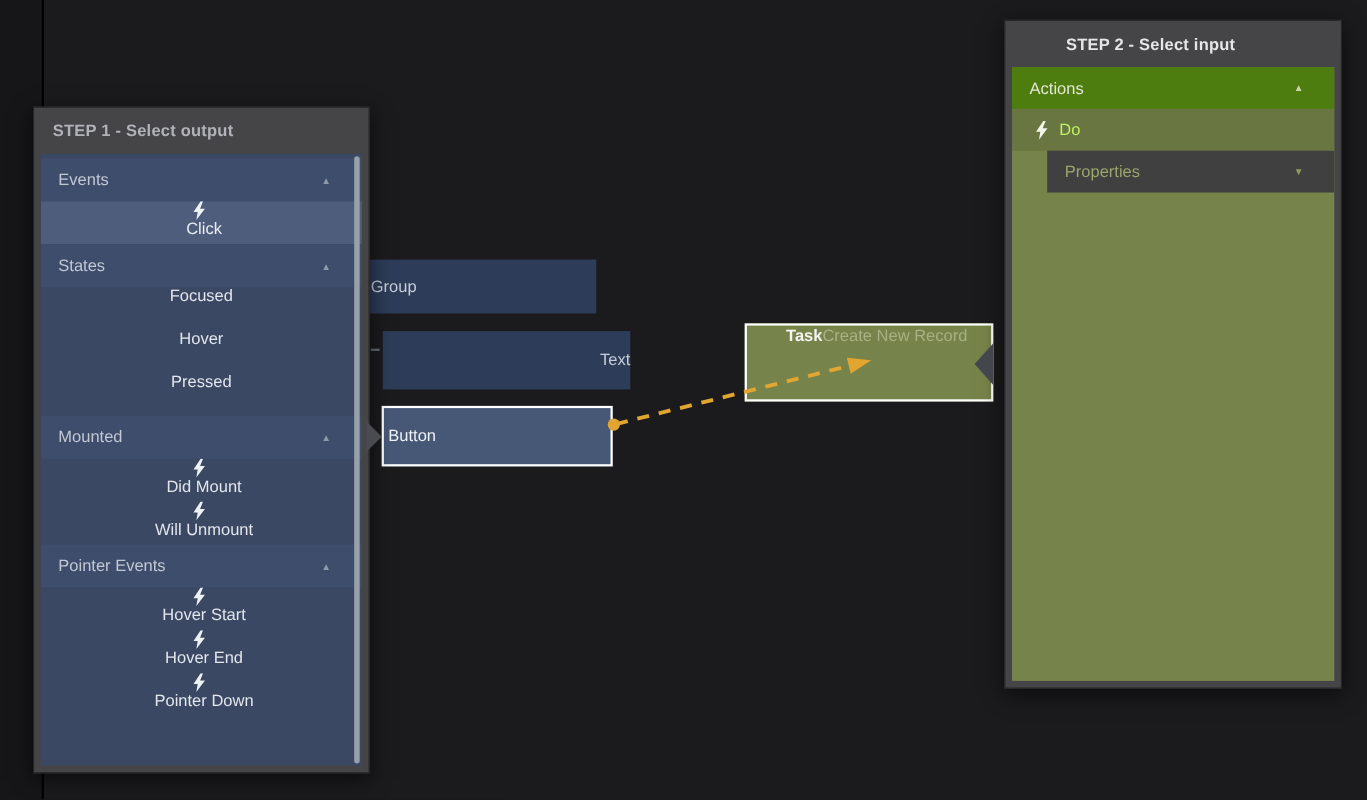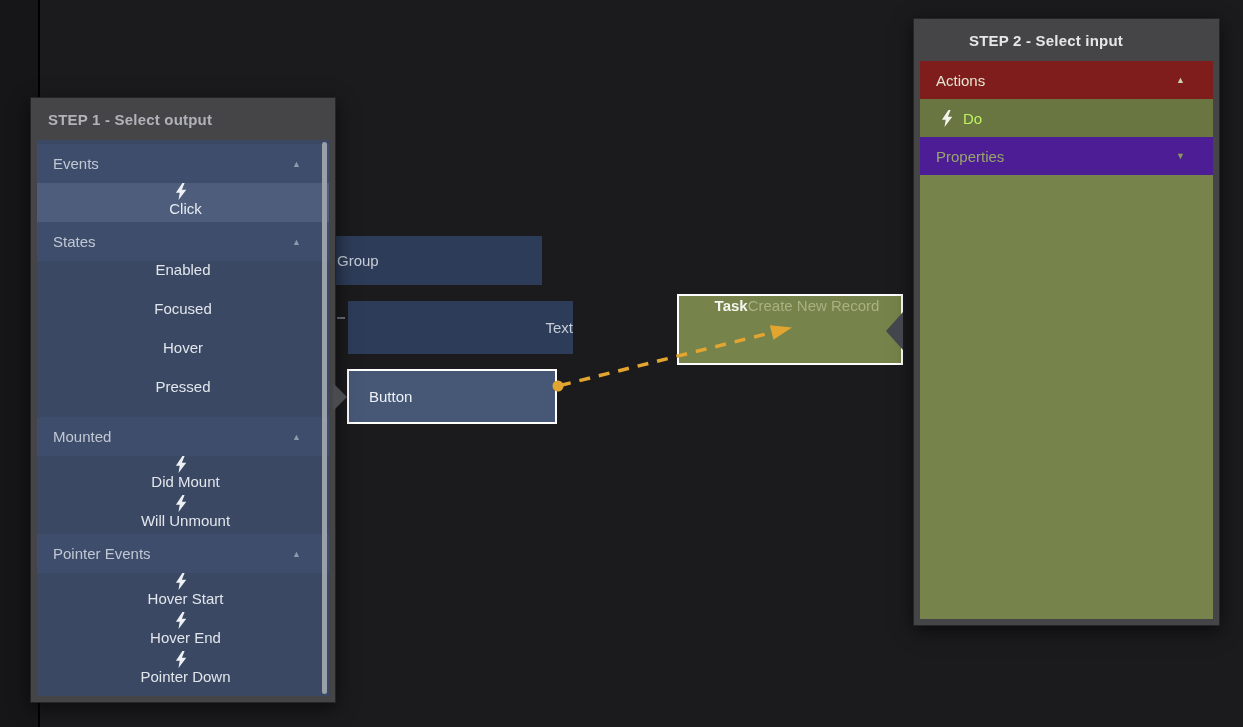--- a/index.html
+++ b/index.html
@@ -7,21 +7,21 @@
     font-family:"Liberation Sans","DejaVu Sans",sans-serif;background:#1b1b1d;}
   .gutter{position:absolute;left:0;top:0;width:38px;height:100%;background:#161618;}
   .vline{position:absolute;left:38px;top:0;width:2px;height:100%;background:#000;}
 
   
   .node{position:absolute;display:flex;align-items:center;font-size:15px;z-index:1;}
   .node-blue{background:#2d3c58;color:#c6cdd8;}
   .node-group{left:322px;top:236px;width:220px;height:49px;padding-left:15px;box-sizing:border-box;}
   .node-text{left:348px;top:301px;width:225px;height:53px;padding-left:15px;box-sizing:border-box;justify-content:flex-end;}
   .node-button{left:347px;top:369px;width:210px;height:55px;background:#475877;color:#eef1f5;
-    border:2px solid #fff;box-sizing:border-box;padding-left:20px;}
+    border:2px solid #fff;box-sizing:border-box;padding-left:4px;}
   .node-task{left:677px;top:294px;width:226px;height:71px;background:#76834a;border:2px solid #fff;
     box-sizing:border-box;flex-direction:row;align-items:flex-start;justify-content:center;padding-left:14px;}
   .task-title{color:#f4f5f0;font-weight:700;line-height:20px;}
   .task-sub{color:#a8b183;line-height:20px;}
   .mini-dash{position:absolute;left:337px;top:317px;width:8px;height:2px;background:#6a6f78;z-index:0;}
 
   
   .tri{position:absolute;width:0;height:0;z-index:11;}
   .tri-right{left:333px;top:383px;border-top:14px solid transparent;border-bottom:14px solid transparent;
     border-left:14px solid #4a4b4f;}
@@ -49,23 +49,23 @@
   .row .caret{margin-left:auto;font-size:9px;padding-right:12px;}
 
   .sec-blue{background:#3e4d6b;color:#c1c8d4;gap:17px;}
   .sec-blue .caret{color:#8f99ac;}
   .item-blue{color:#e2e6ec;flex-direction:column;}
   .row.selected-blue{background:#4e5d7b;color:#e8ecf2;}
   .ev{padding-left:21px;}
   .bolt{display:inline-flex;width:13px;margin-right:9px;}
 
   .row-g{height:38px;}
-  .sec-green{color:#e3e6d0;background:#7f1d1d;}
+  .sec-green{color:#e3e6d0;background:#4d7c0f;}
   .sec-green .caret{color:#ccd4ae;}
-  .sec-green-muted{color:#9aa56b;background:#4c1d95;}
+  .sec-green-muted{color:#9aa56b;background:#404040;margin-left:32px;}
   .sec-green-muted .caret{color:#8d9a5e;}
   .row.selected-green{background:#697641;color:#bef264;}
 
   .scrollbar{position:absolute;right:2px;top:2px;bottom:2px;width:5px;background:#9aa0a7;
     border-radius:3px;z-index:12;}
 </style>
 </head>
 <body>
 
 <div class="canvas">
@@ -111,23 +111,20 @@
               <path d="M7.4 0 L0.9 9.8 H4.7 L3.5 17 L11.3 6.7 H6.9 L9.6 0 Z" fill="#eef1f4"></path>
             </svg>
         </span>
         <span class="lbl">Click</span>
       </div>
       <div class="row sec-blue">
         <span class="lbl">States</span>
         <span class="caret">▲</span>
       </div>
       <div class="row item-blue">
-        <span class="lbl">Enabled</span>
-      </div>
-      <div class="row item-blue">
         <span class="lbl">Focused</span>
       </div>
       <div class="row item-blue">
         <span class="lbl">Hover</span>
       </div>
       <div class="row item-blue">
         <span class="lbl">Pressed</span>
       </div>
       <div class="row sec-blue">
         <span class="lbl">Mounted</span>

